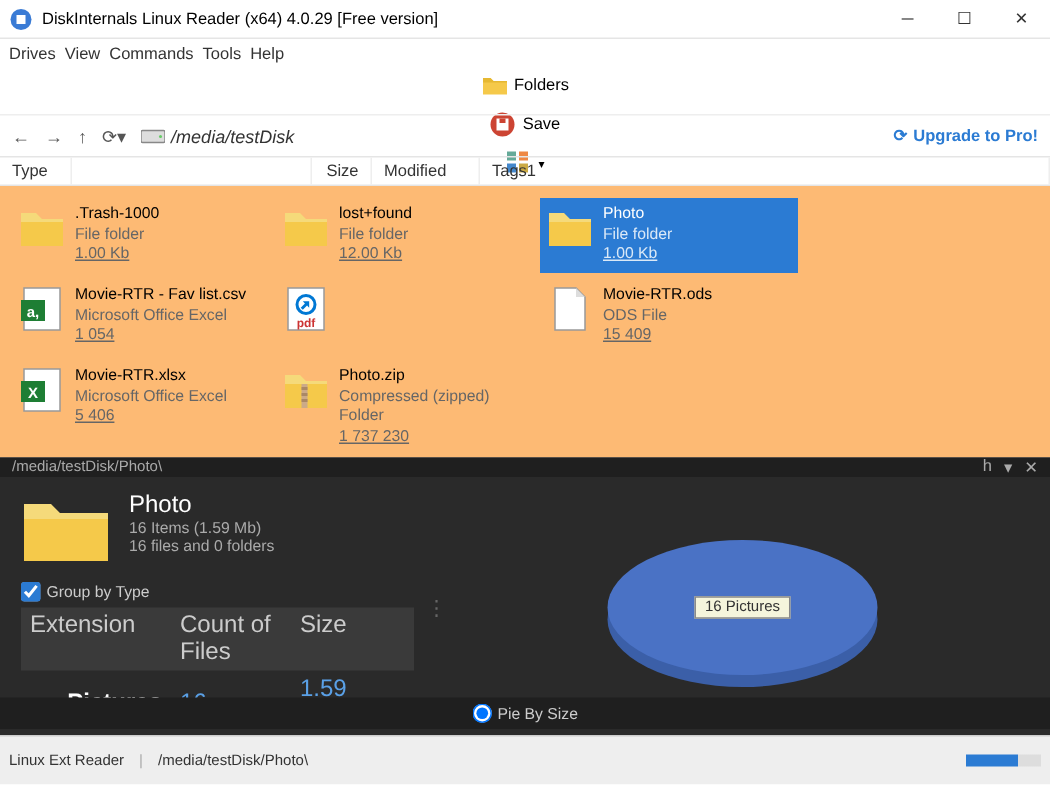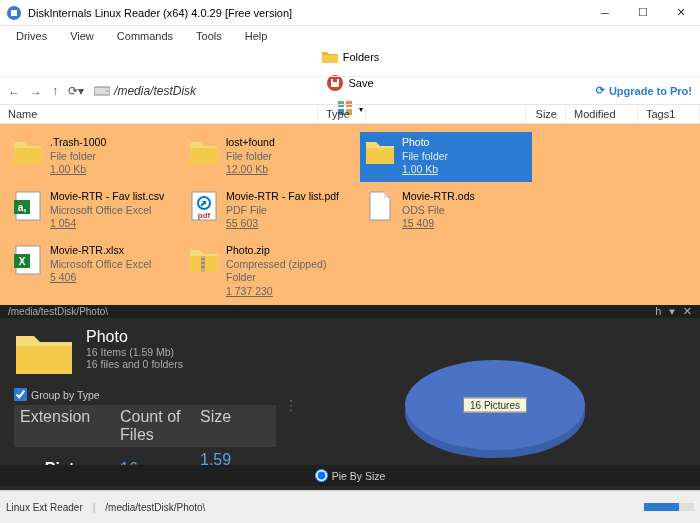--- a/index.html
+++ b/index.html
@@ -2,21 +2,21 @@
 <html><head>
 <meta charset="utf-8">
 <style>
 * { box-sizing: border-box; margin: 0; padding: 0; font-family: 'Segoe UI', Tahoma, sans-serif; }
 body { width: 700px; height: 523px; background: #fff; font-size: 11px; overflow: hidden; display: flex; flex-direction: column; }
 .titlebar { height: 26px; background: #fff; display: flex; align-items: center; padding-left: 6px; border-bottom: 1px solid #e5e5e5; }
 .titlebar-icon { width: 16px; height: 16px; margin-right: 6px; }
 .titlebar-text { font-size: 11px; color: #000; flex: 1; }
 .win-controls { display: flex; height: 100%; }
 .win-btn { width: 38px; display: flex; align-items: center; justify-content: center; color: #333; font-size: 11px; cursor: default; }
-.menubar { height: 20px; display: flex; align-items: center; padding: 0 6px; gap: 23px; font-size: 11px; color: #333; margin-left: 10px; }
+.menubar { height: 20px; display: flex; align-items: center; padding: 0 6px; gap: 6px; font-size: 11px; color: #333; }
 .menubar span { cursor: default; }
 .toolbar { height: 30px; display: flex; align-items: center; padding: 0 6px; gap: 4px; flex-direction: column; }
 .tool-btn { display: flex; align-items: center; gap: 4px; padding: 2px 4px; font-size: 11px; cursor: default; }
 .tool-icon { width: 18px; height: 18px; }
 .searchbox { margin-left: auto; width: 210px; height: 20px; border: 1px solid #ccc; border-radius: 10px; display: flex; align-items: center; padding: 0 6px; gap: 4px; color: #888; }
 .searchbox input { border: none; outline: none; font-size: 11px; flex: 1; color: #333; }
 .navbar { height: 28px; display: flex; align-items: center; padding: 0 8px; gap: 10px; border-top: 1px solid #eee; }
 .nav-icon { color: #555; font-size: 12px; cursor: default; }
 .breadcrumb { display: flex; align-items: center; gap: 4px; font-size: 12px; color: #333; font-style: italic; }
 .upgrade { margin-left: auto; color: #2b7bd3; font-size: 11px; display: flex; align-items: center; gap: 4px; cursor: default; font-weight: bold; }
@@ -140,21 +140,20 @@
       </svg>
     <span>/media/testDisk</span>
   </div>
   <div class="upgrade">
     <span>⟳</span>
     <span>Upgrade to Pro!</span>
   </div>
 </div>
 
 <div class="columns">
-  <div class="col col-name">Name</div>
   <div class="col col-type">Type</div>
   <div class="col col-spacer"></div>
   <div class="col col-size">Size</div>
   <div class="col col-mod">Modified</div>
   <div class="col col-tags">Tags1</div>
 </div>
 
 <div class="filearea" id="filearea">
     <div class="fileitem">
       <div class="fileicon"><svg viewBox="0 0 32 32">
@@ -202,25 +201,20 @@
       </div>
     </div>
     <div class="fileitem">
       <div class="fileicon"><svg viewBox="0 0 32 32">
           <rect x="4" y="2" width="24" height="28" fill="#fff" stroke="#999"></rect>
           <path fill="#0a5" d="M10 8a6 6 0 1 1 0 12 6 6 0 0 1 0-12z" opacity="0"></path>
           <text x="16" y="28" fill="#c33" font-size="8" text-anchor="middle" font-weight="bold">pdf</text>
           <circle cx="16" cy="13" r="6" fill="none" stroke="#0078d4" stroke-width="2"></circle>
           <path fill="#0078d4" d="M13 13l3-3 3 3-2 0v4h-2v-4z" transform="rotate(45 16 13)"></path>
         </svg></div>
-      <div class="fileinfo">
-        <span class="fn">Movie-RTR - Fav list.pdf</span>
-        <span class="ft">PDF File</span>
-        <span class="fs">55 603</span>
-      </div>
     </div>
     <div class="fileitem">
       <div class="fileicon"><svg viewBox="0 0 32 32">
           <path fill="#fff" stroke="#999" d="M6 2h14l6 6v22H6z"></path>
           <path fill="#ddd" d="M20 2v6h6z"></path>
         </svg></div>
       <div class="fileinfo">
         <span class="fn">Movie-RTR.ods</span>
         <span class="ft">ODS File</span>
         <span class="fs">15 409</span>

